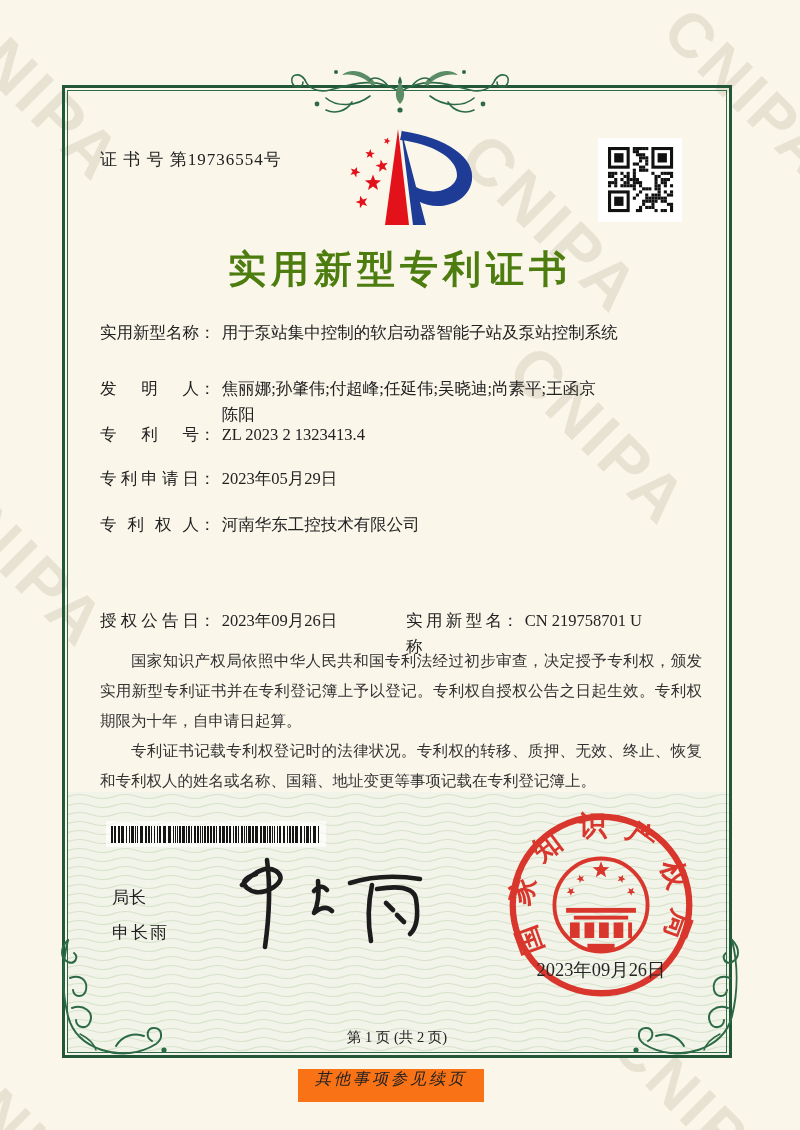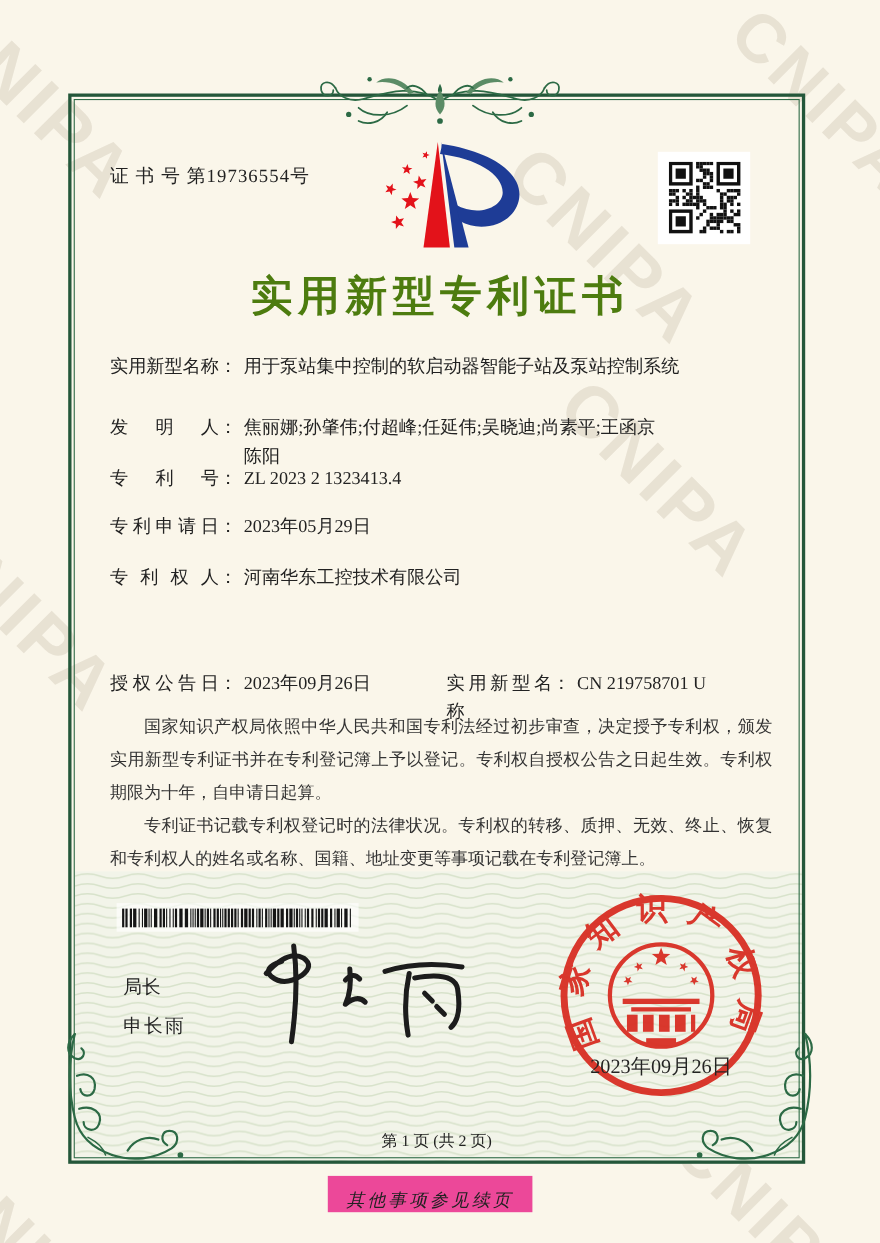--- a/index.html
+++ b/index.html
@@ -45,22 +45,22 @@
   .sig-title{position:absolute;left:112px;top:886px;font-size:17px;color:#222;
              font-family:"Liberation Sans","DejaVu Sans",sans-serif;}
   .sig-name{position:absolute;left:112px;top:921px;font-size:17px;color:#222;
             font-family:"Liberation Sans","DejaVu Sans",sans-serif;letter-spacing:2px;}
   .sig-svg{position:absolute;left:222px;top:855px;}
 
   .seal{position:absolute;left:504px;top:808px;}
 
   .pageno{position:absolute;left:62px;top:1028px;width:670px;text-align:center;
           font-size:14.5px;color:#222;}
-  .contbox{position:absolute;left:298px;top:1069px;width:186px;height:33px;background:#ec4899;
-           display:flex;align-items:flex-end;justify-content:center;}
+  .contbox{position:absolute;left:298px;top:1069px;width:186px;height:33px;background:#f97316;
+           display:flex;align-items:flex-start;justify-content:center;}
   .contbox span{font-size:16px;color:#222;font-style:italic;letter-spacing:3px;}
 
   .orn{position:absolute;pointer-events:none;}
 </style>
 </head>
 <body>
 
 <div id="page">
 
   <div class="wm" style="left:-18px;top:-14px;font-size:66px;">CNIPA</div>

